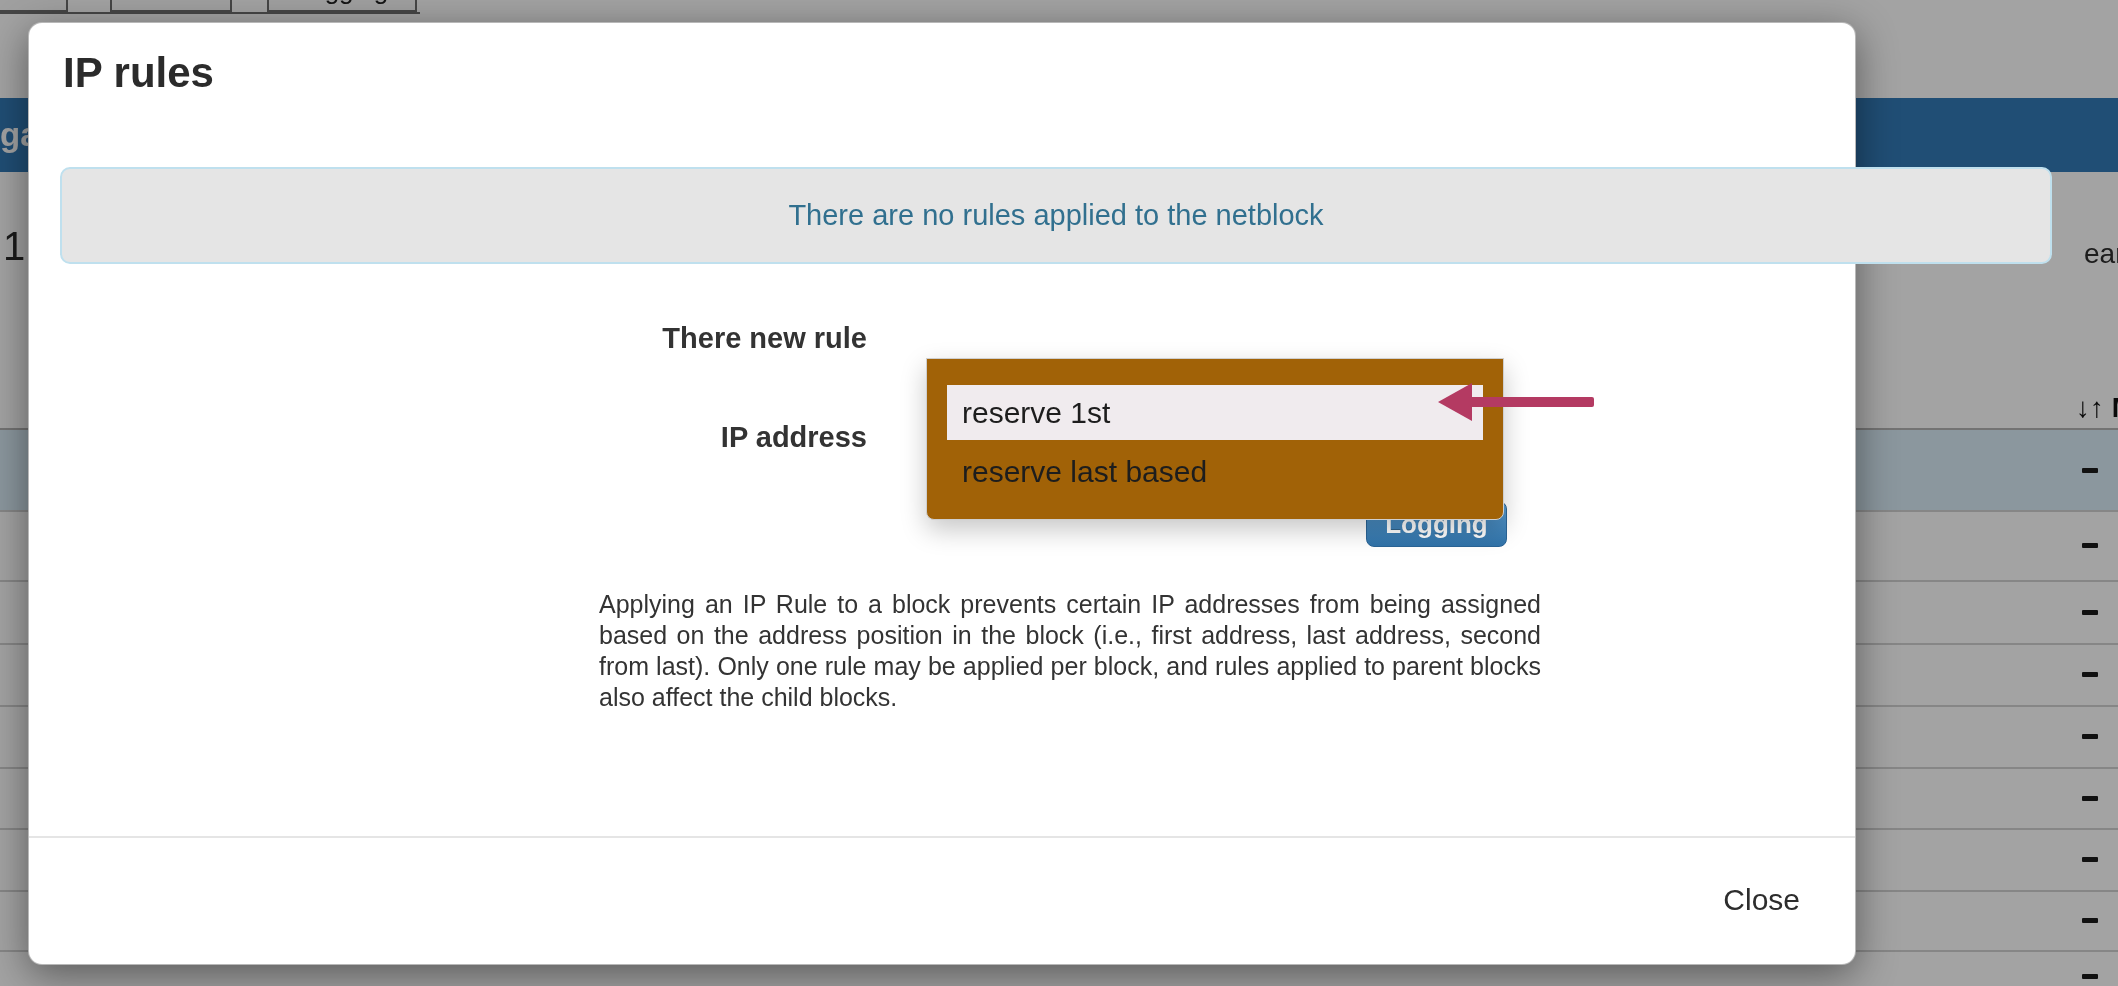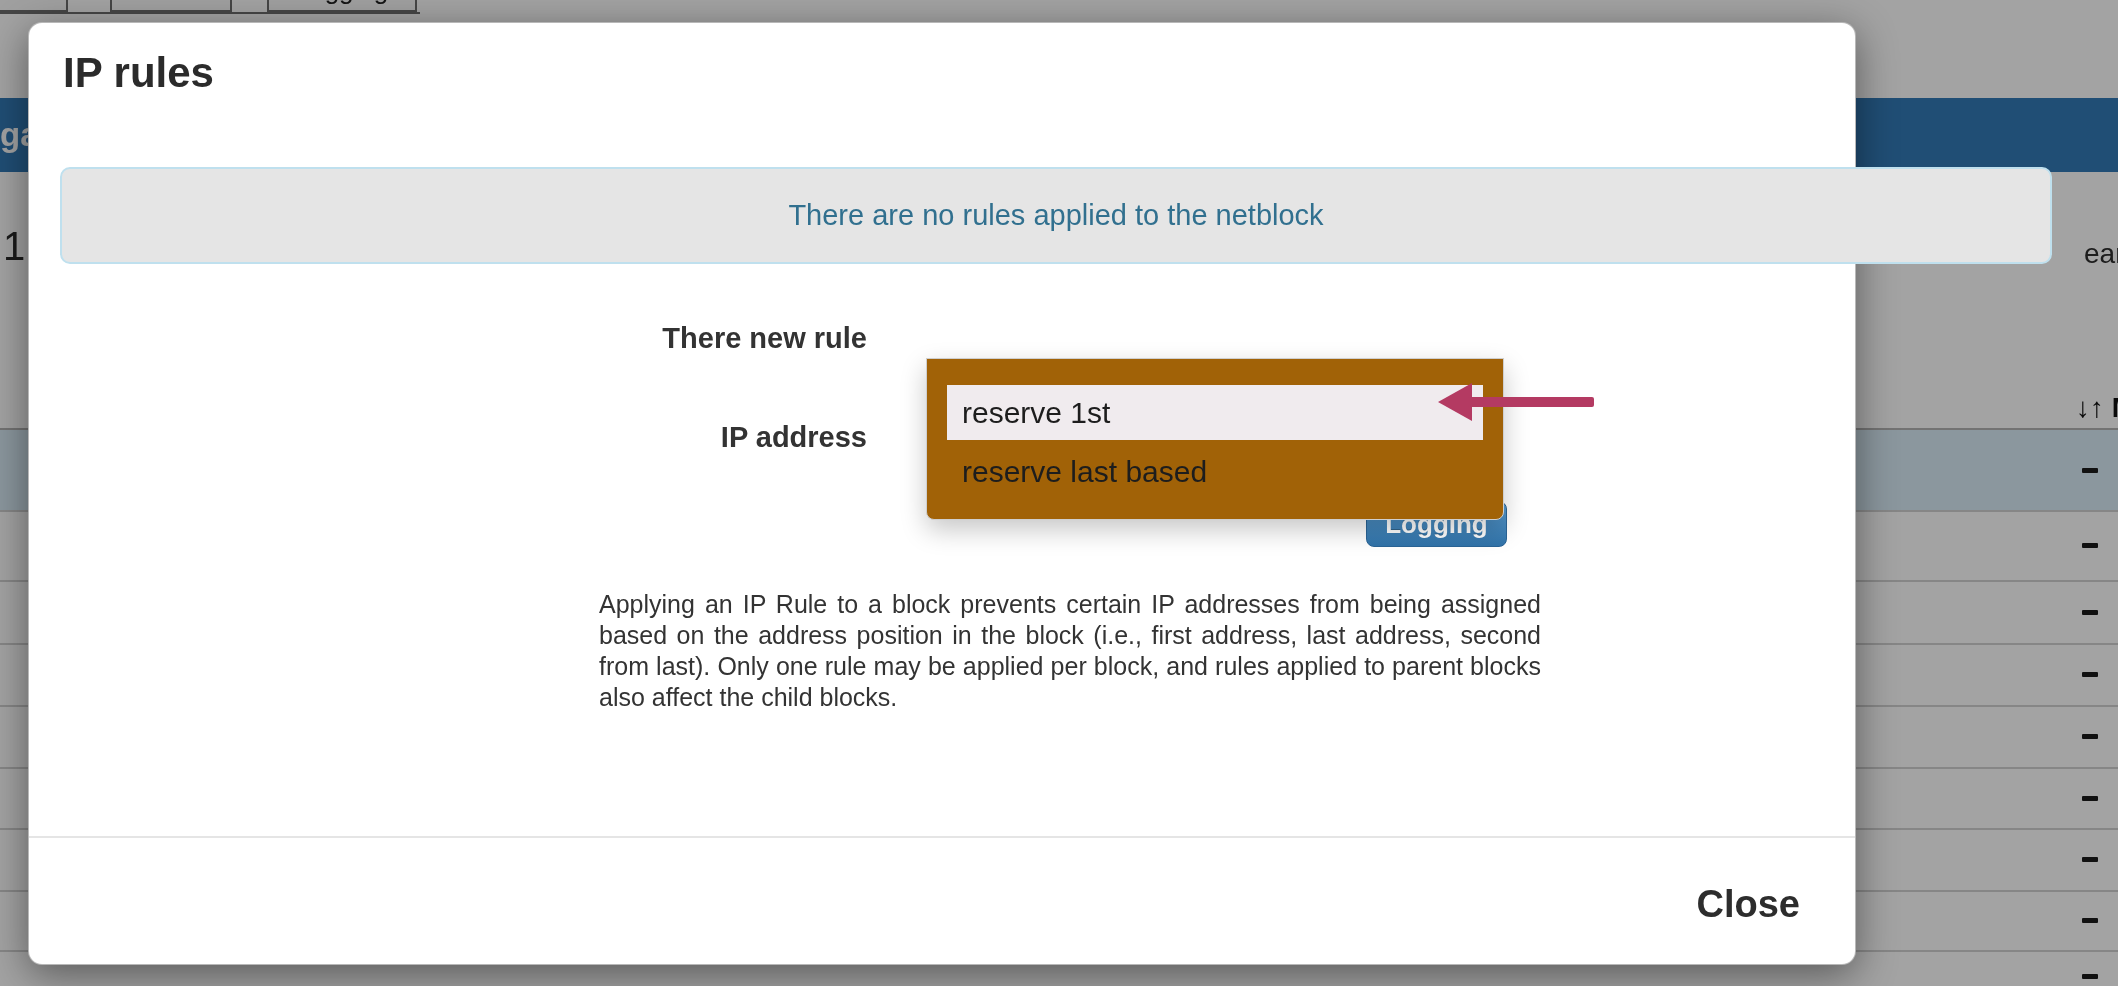--- a/index.html
+++ b/index.html
@@ -48,22 +48,22 @@
              font-size:30px; color:#1d1d1d; cursor:pointer; }
   .dd-item.hl { margin-top:26px; background:#f0ebee; }
   .dd-item.plain { margin-top:4px; }
   .btn-continue { position:absolute; left:1337px; top:478px; width:141px; height:46px; border-radius:8px;
                   background:linear-gradient(#5b9fd4,#3173a9); border:1px solid #2a6496;
                   color:#fff; font-weight:bold; font-size:26px; font-family:"Liberation Sans",sans-serif;
                   text-shadow:0 -1px 0 rgba(0,0,0,0.25); z-index:3; cursor:pointer; }
   .m-desc { position:absolute; left:570px; top:566px; width:942px; font-size:25px; font-weight:normal;
             color:#333; line-height:31px; text-align:justify; }
   .m-footline { position:absolute; left:0; top:813px; width:100%; height:2px; background:#e5e5e5; }
-  .btn-close { position:absolute; right:55px; top:860px; background:none; border:none; font-size:38px;
-               color:#2d2d2d; font-family:"Liberation Sans",sans-serif; cursor:pointer;font-weight:bold; }
+  .btn-close { position:absolute; right:55px; top:860px; background:none; border:none; font-size:30px;
+               color:#2d2d2d; font-family:"Liberation Sans",sans-serif; cursor:pointer; }
 
   
   .arrow { position:absolute; z-index:50; }
   .arrow-head { position:absolute; left:1438px; top:383px; width:0; height:0;
                 border-top:19px solid transparent; border-bottom:19px solid transparent;
                 border-right:34px solid #b43a62; }
   .arrow-shaft { position:absolute; left:1468px; top:397px; width:126px; height:10px;
                  background:#b43a62; border-radius:2px; }
 </style>
 </head>

